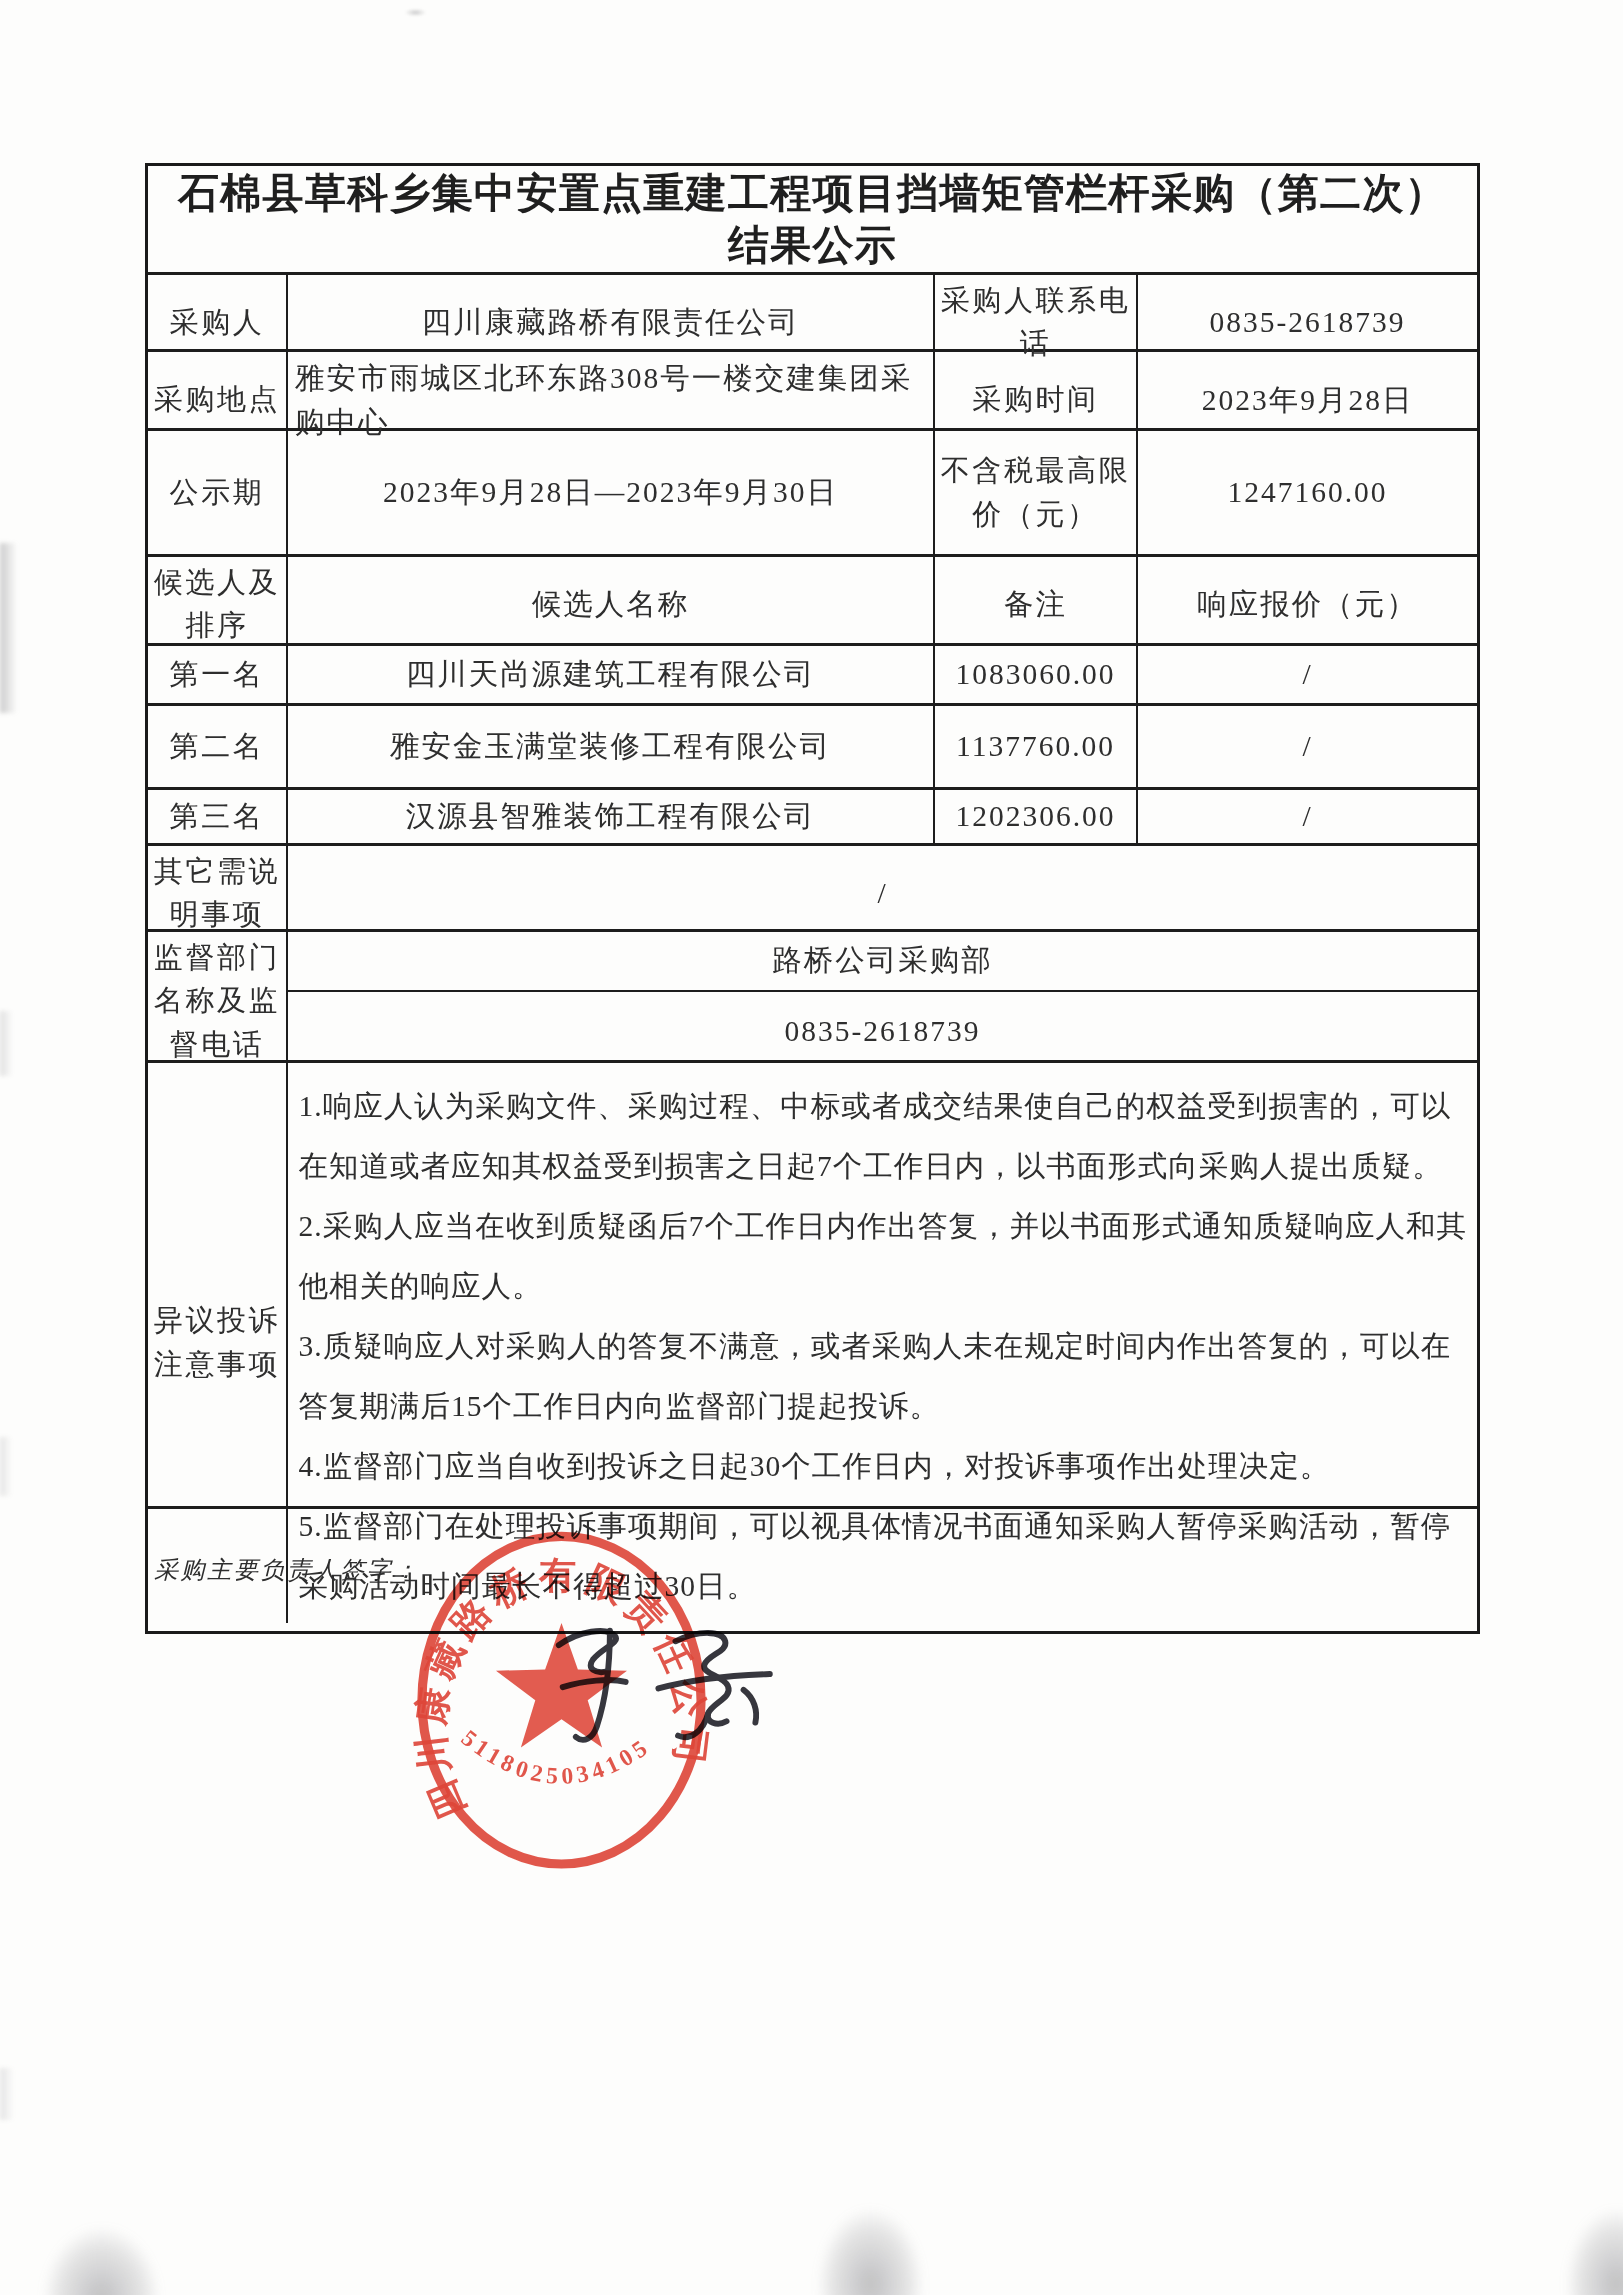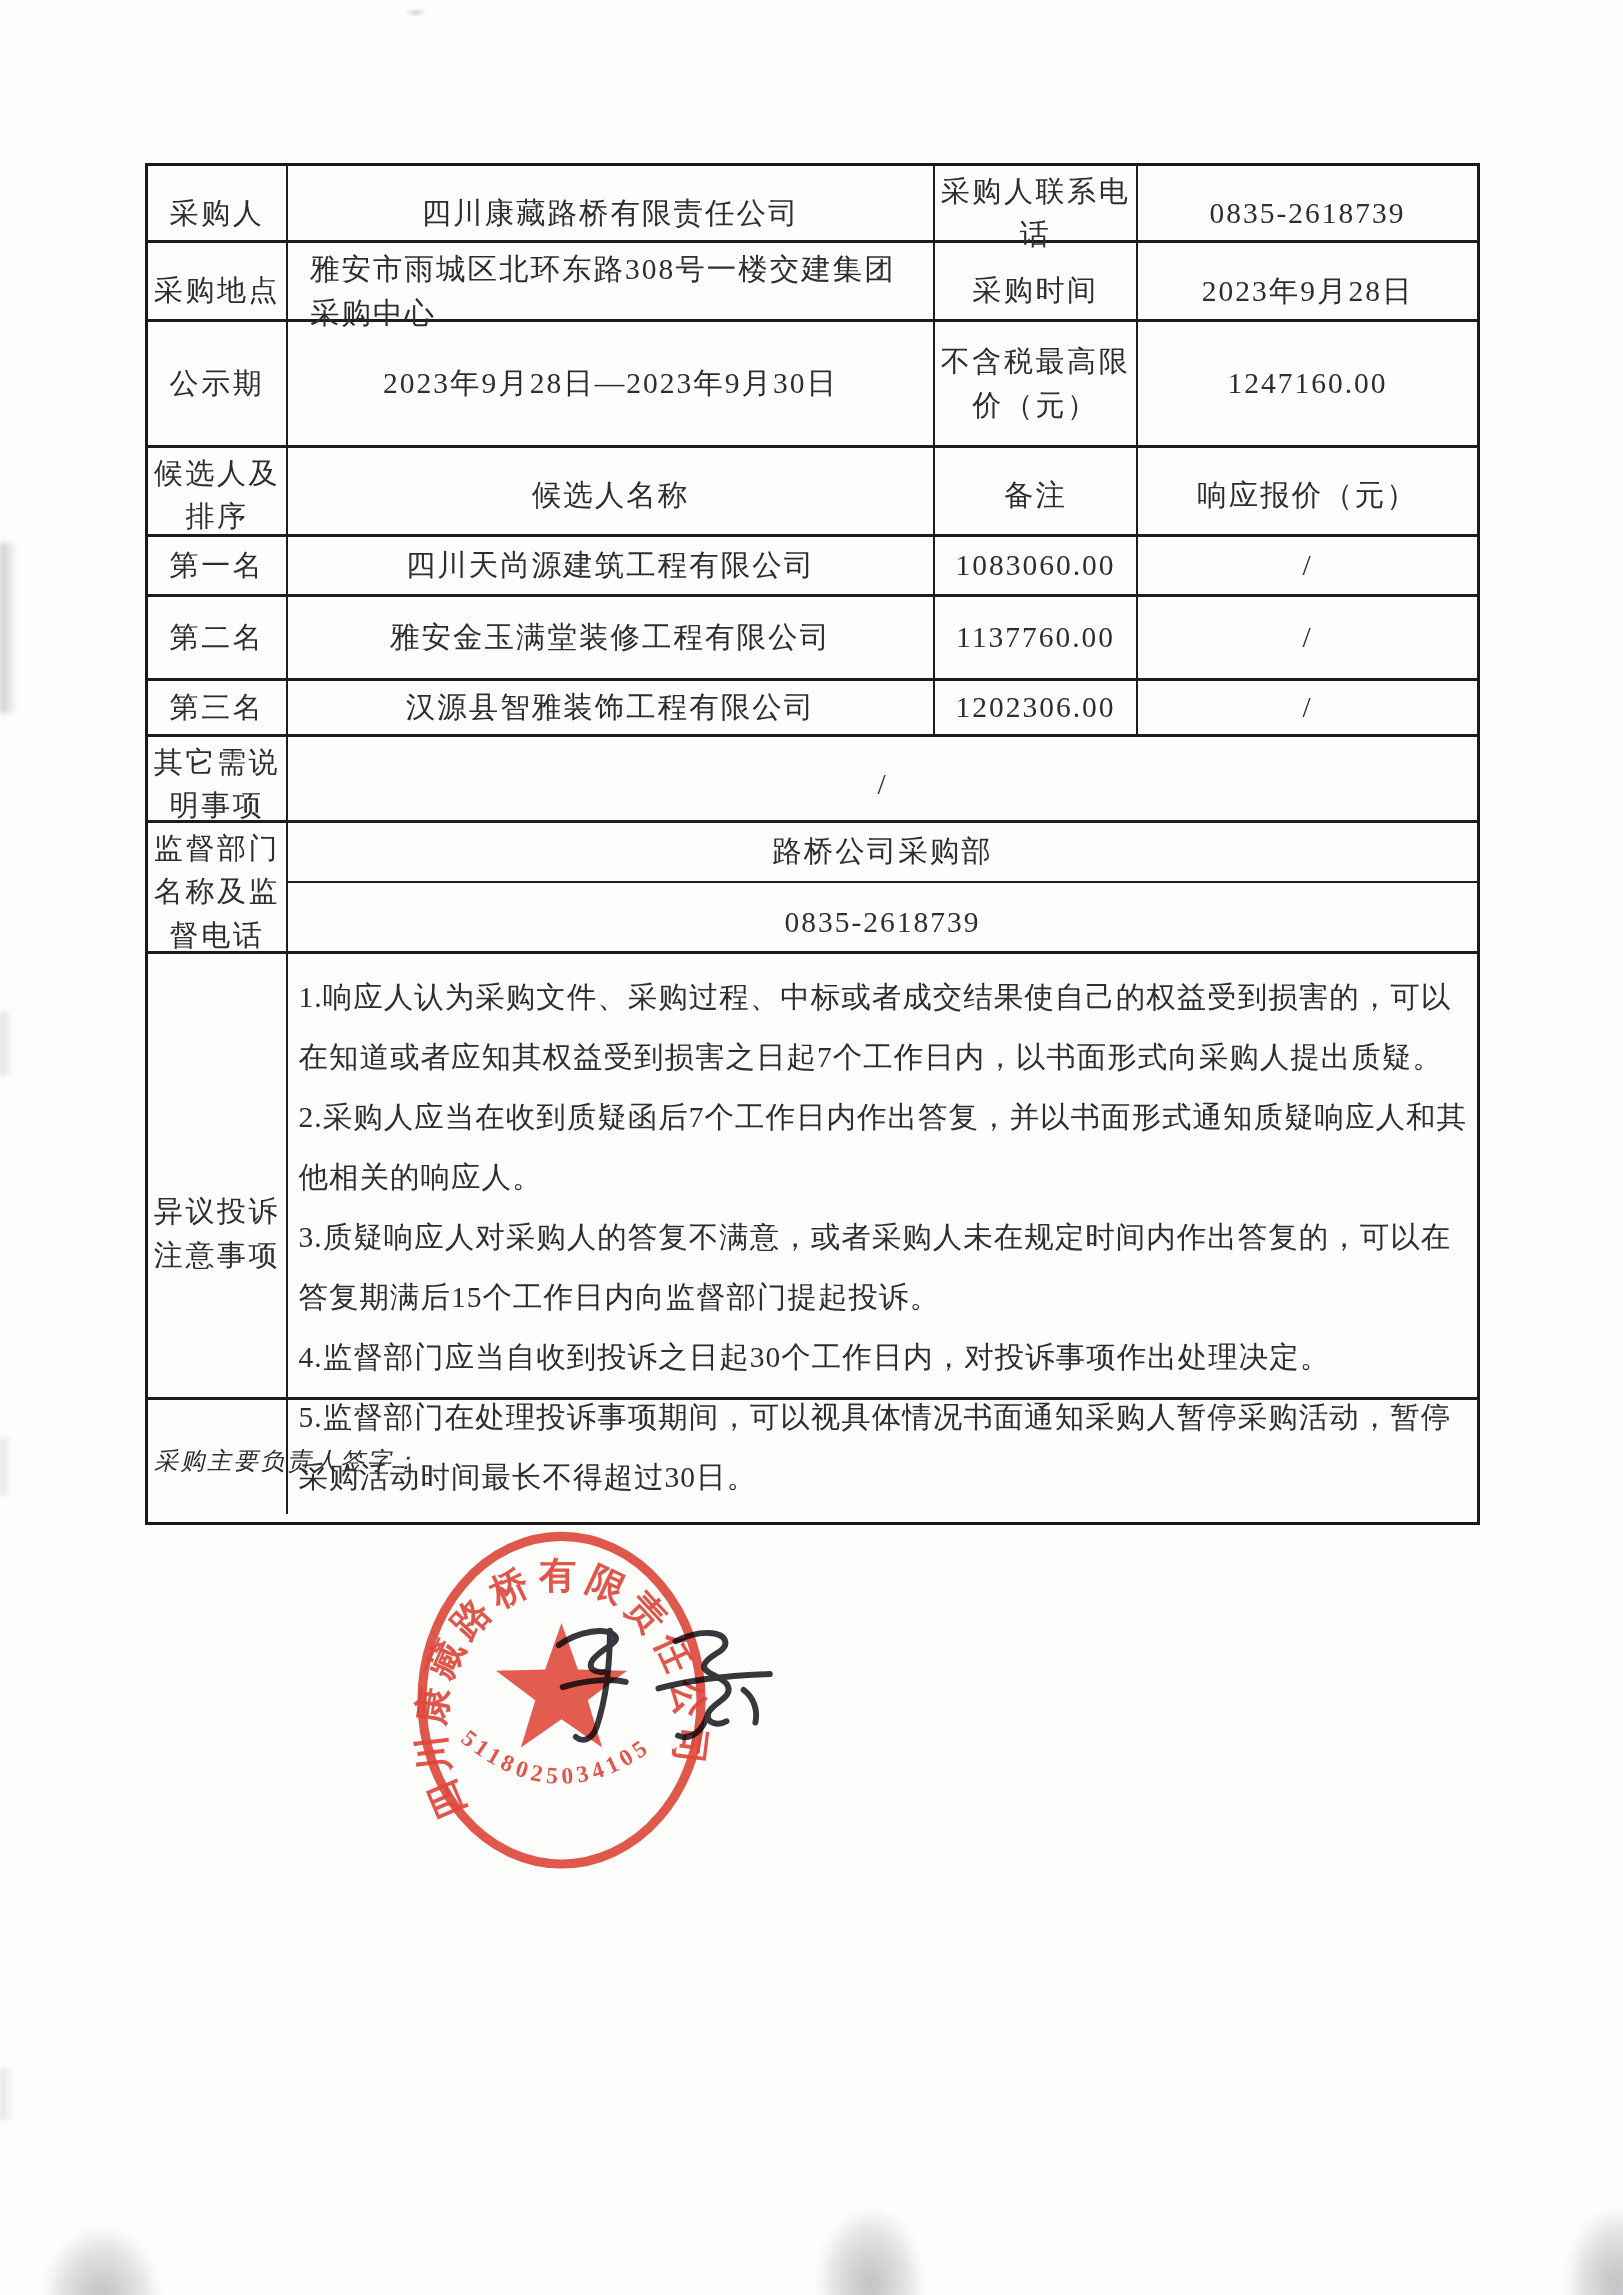--- a/index.html
+++ b/index.html
@@ -39,21 +39,21 @@
   .r-title{height:109px;}
   .title-cell{
     font-family:"Liberation Sans","DejaVu Sans",sans-serif;
     font-weight:bold;font-size:41px;line-height:52px;
     letter-spacing:1.3px;color:#1f1f1f;
     padding:0 11.8px;
   }
   .r-project{height:88px;}
   .r-purchaser{height:77px;}
   .r-location{height:79px;}
-  .r-location .loc-value{padding-left:22px;}
+  .r-location .loc-value{padding-left:7px;}
   .r-publicity{height:126px;}
   .r-candheader{height:89px;}
   .r-cand0{height:60px;}
   .r-cand1{height:84px;}
   .r-cand2{height:56px;}
   .r-other{height:86px;}
   .r-supervision{height:131px;}
   .sup-stack{display:flex;flex-direction:column;box-sizing:border-box;}
   .sup-sub{box-sizing:border-box;display:flex;align-items:center;justify-content:center;
     font-size:29.5px;letter-spacing:2px;color:#2e2e2e;text-align:center;}
@@ -84,20 +84,23 @@
     background:radial-gradient(closest-side,rgba(120,120,125,.35),rgba(140,140,145,0) 75%);
     filter:blur(1.3px);}
 </style>
 </head>
 <body>
 
 <div class="page">
 
   <div class="doc-table">
 
+    <div class="row cols1 r-title">
+      <div class="cell title-cell">石棉县草科乡集中安置点重建工程项目挡墙矩管栏杆采购（第二次）结果公示</div>
+    </div>
 
 
     <div class="row cols4 r-purchaser">
       <div class="cell label-cell">采购人</div>
       <div class="cell">四川康藏路桥有限责任公司</div>
       <div class="cell label-cell">采购人联系电话</div>
       <div class="cell">0835-2618739</div>
     </div>
 
     <div class="row cols4 r-location">

